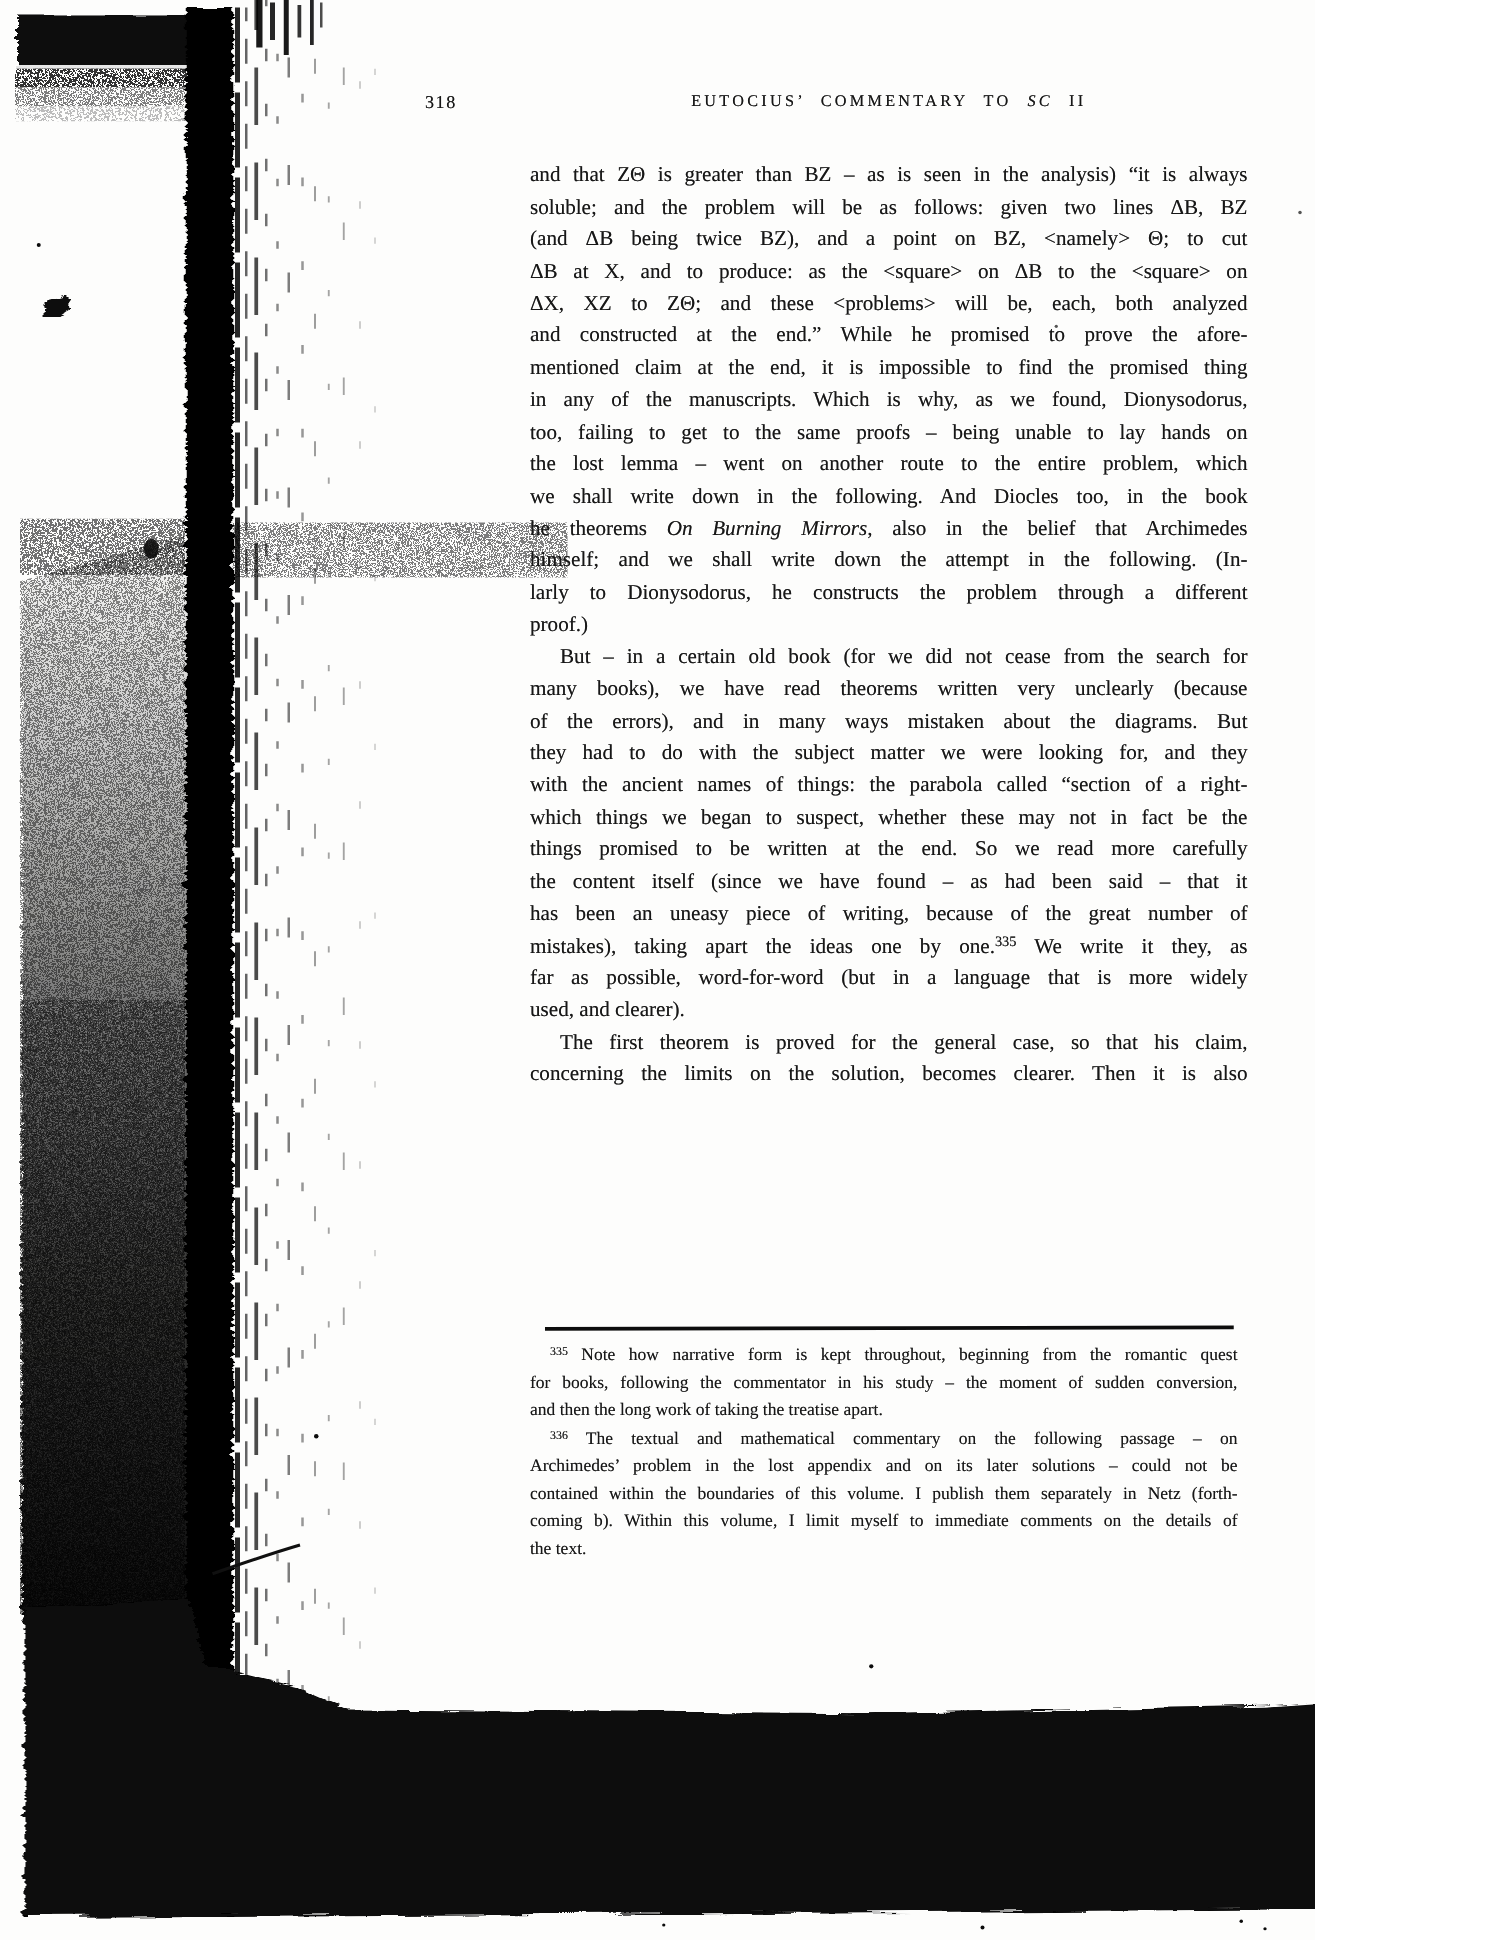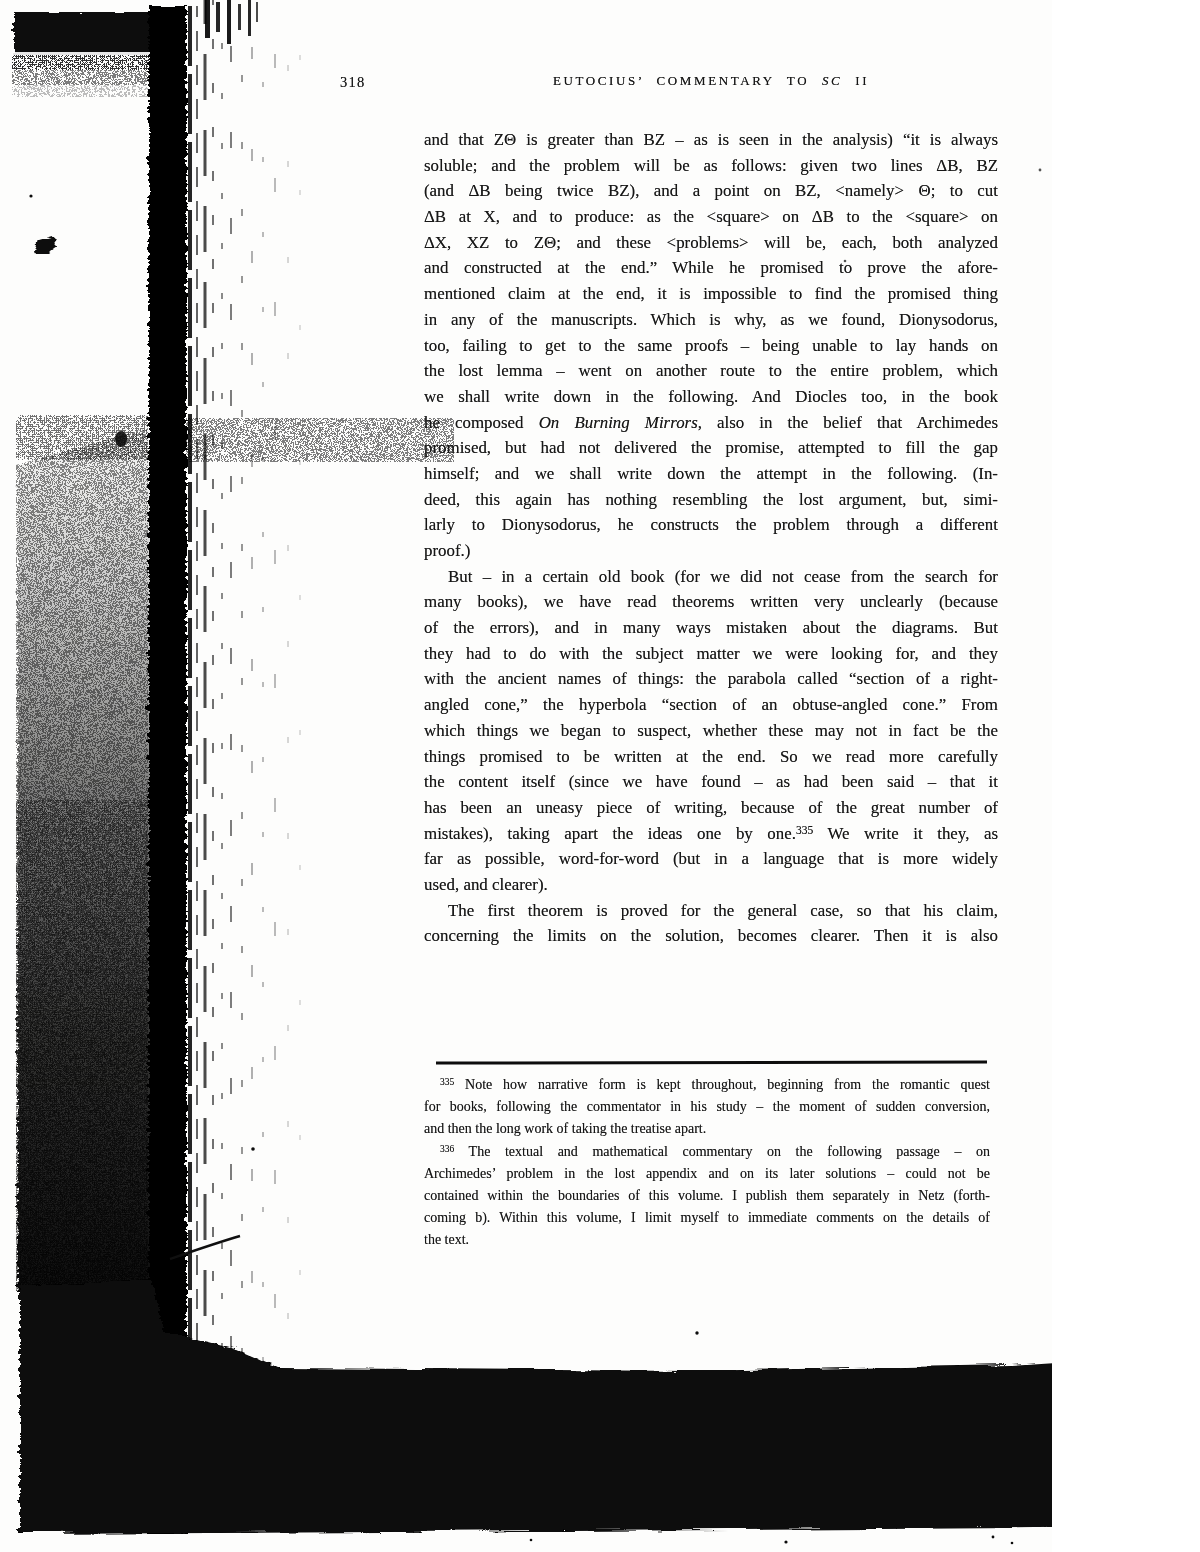--- a/index.html
+++ b/index.html
@@ -177,32 +177,29 @@
         <div class="line"><span>soluble; and the problem will be as follows: given two lines ΔB, BZ</span></div>
         <div class="line"><span>(and ΔB being twice BZ), and a point on BZ, &lt;namely&gt; Θ; to cut</span></div>
         <div class="line"><span>ΔB at X, and to produce: as the &lt;square&gt; on ΔB to the &lt;square&gt; on</span></div>
         <div class="line"><span>ΔX, XZ to ZΘ; and these &lt;problems&gt; will be, each, both analyzed</span></div>
         <div class="line"><span>and constructed at the end.” While he promised to prove the afore-</span></div>
         <div class="line"><span>mentioned claim at the end, it is impossible to find the promised thing</span></div>
         <div class="line"><span>in any of the manuscripts. Which is why, as we found, Dionysodorus,</span></div>
         <div class="line"><span>too, failing to get to the same proofs – being unable to lay hands on</span></div>
         <div class="line"><span>the lost lemma – went on another route to the entire problem, which</span></div>
         <div class="line"><span>we shall write down in the following. And Diocles too, in the book</span></div>
-        <div class="line"><span>he composed </span><span class="it">On Burning Mirrors</span><span>, also in the belief that Archimedes</span></div>
-        <div class="line"><span>promised, but had not delivered the promise, attempted to fill the gap</span></div>
+        <div class="line"><span>he theorems </span><span class="it">On Burning Mirrors</span><span>, also in the belief that Archimedes</span></div>
         <div class="line"><span>himself; and we shall write down the attempt in the following. (In-</span></div>
-        <div class="line"><span>deed, this again has nothing resembling the lost argument, but, simi-</span></div>
         <div class="line"><span>larly to Dionysodorus, he constructs the problem through a different</span></div>
         <div class="line end"><span>proof.)</span></div>
         <div class="line indent"><span>But – in a certain old book (for we did not cease from the search for</span></div>
         <div class="line"><span>many books), we have read theorems written very unclearly (because</span></div>
         <div class="line"><span>of the errors), and in many ways mistaken about the diagrams. But</span></div>
         <div class="line"><span>they had to do with the subject matter we were looking for, and they</span></div>
         <div class="line"><span>with the ancient names of things: the parabola called “section of a right-</span></div>
-        <div class="line"><span>angled cone,” the hyperbola “section of an obtuse-angled cone.” From</span></div>
         <div class="line"><span>which things we began to suspect, whether these may not in fact be the</span></div>
         <div class="line"><span>things promised to be written at the end. So we read more carefully</span></div>
         <div class="line"><span>the content itself (since we have found – as had been said – that it</span></div>
         <div class="line"><span>has been an uneasy piece of writing, because of the great number of</span></div>
         <div class="line"><span>mistakes), taking apart the ideas one by one.</span><span class="sup">335</span><span> We write it they, as</span></div>
         <div class="line"><span>far as possible, word-for-word (but in a language that is more widely</span></div>
         <div class="line end"><span>used, and clearer).</span></div>
         <div class="line indent"><span>The first theorem is proved for the general case, so that his claim,</span></div>
         <div class="line"><span>concerning the limits on the solution, becomes clearer. Then it is also</span></div>
       </div>

